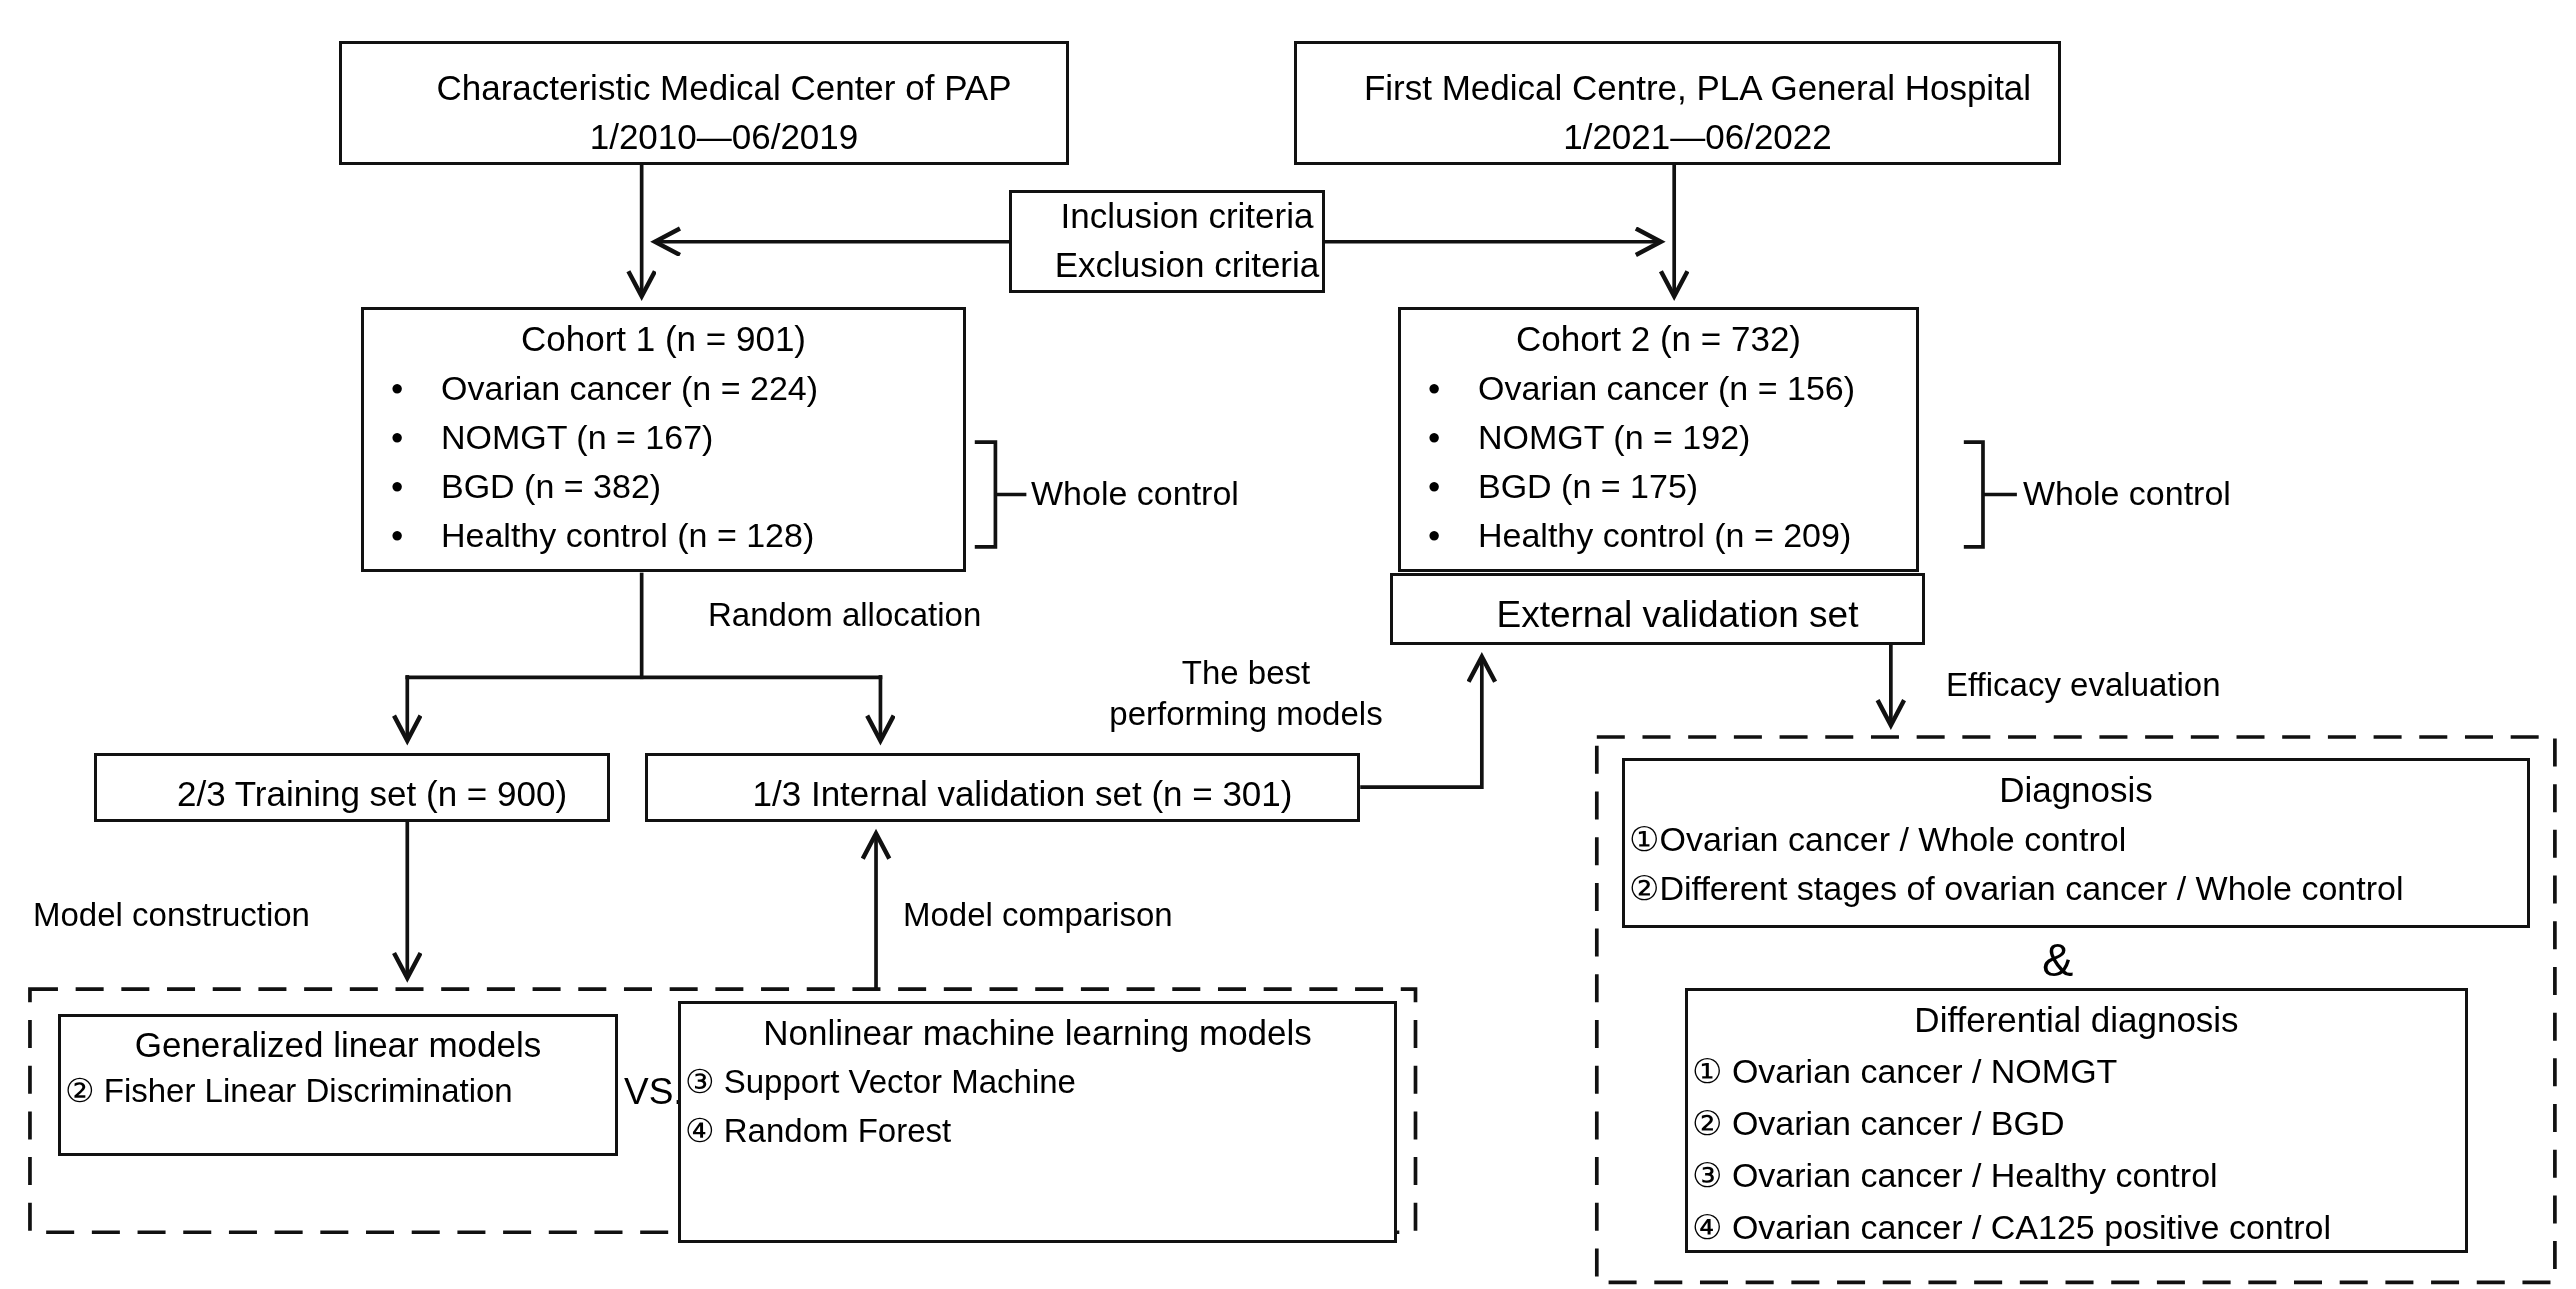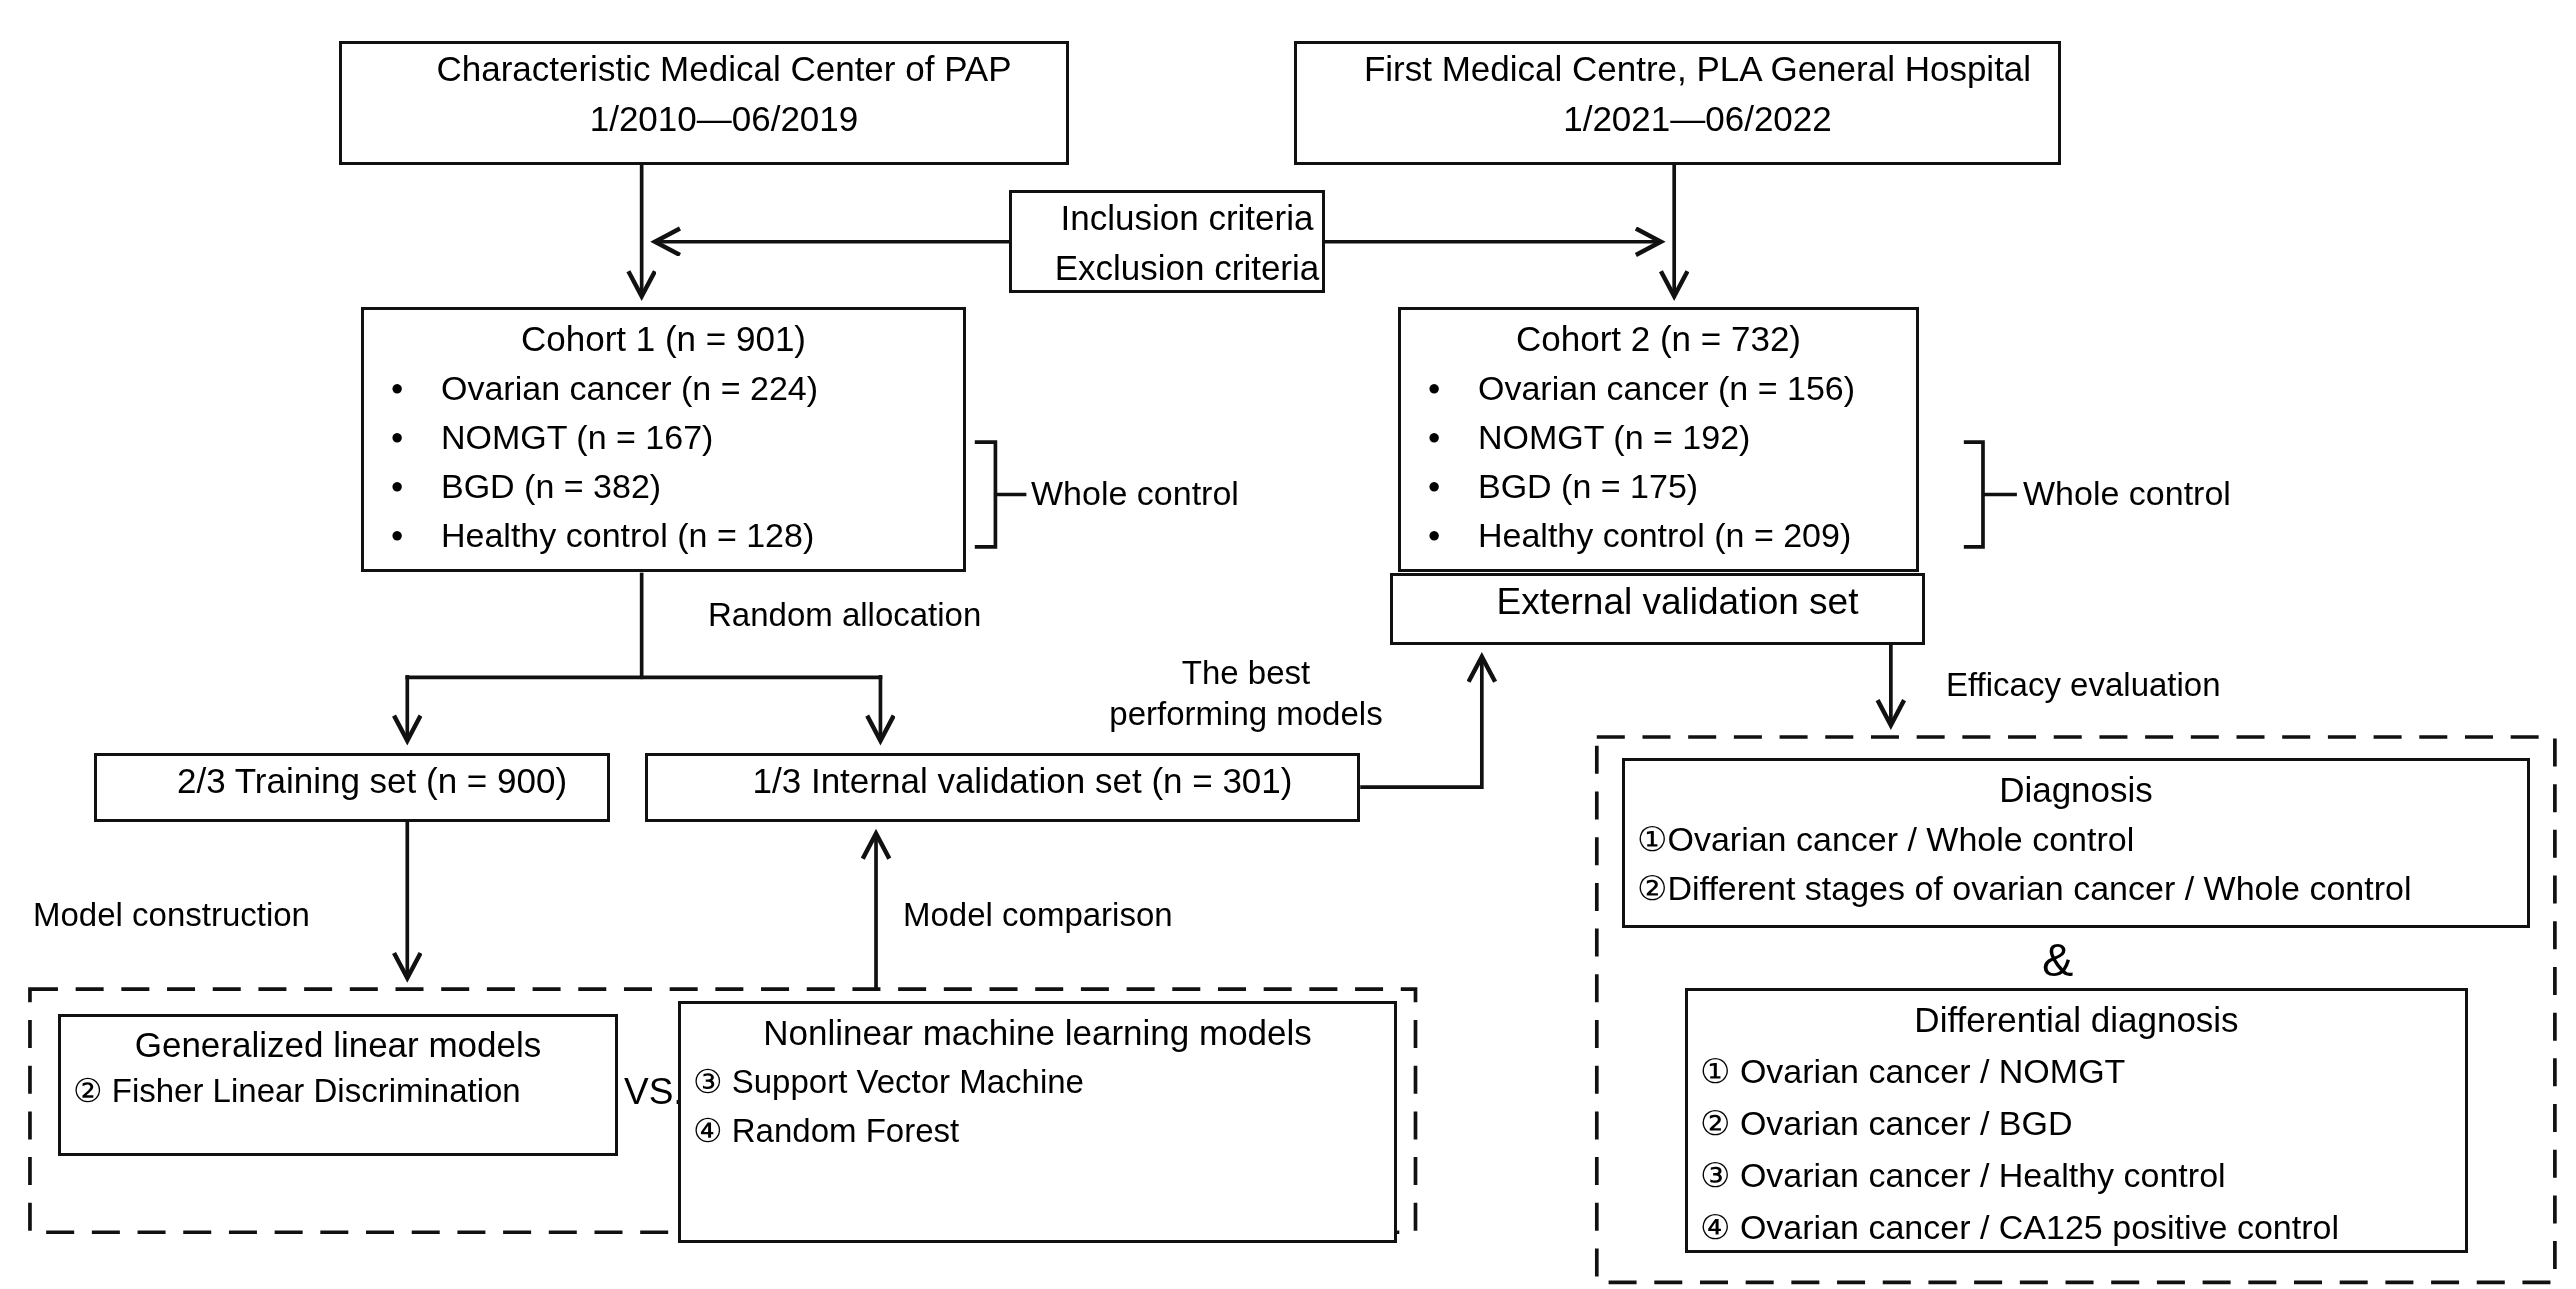--- a/index.html
+++ b/index.html
@@ -12,34 +12,34 @@
     overflow:hidden;
   }
   .box{
     position:absolute;
     background:#ffffff;
     border:3.7px solid #111111;
     box-sizing:border-box;
   }
   .center-lines{
     display:flex;flex-direction:column;
-    align-items:center;justify-content:flex-start;
+    align-items:center;justify-content:flex-end;
     text-align:center;
     font-size:35px;line-height:1.42;padding-left:40px;
   }
   .titled{padding-top:7.4px;}
   .titled .box-title{
     text-align:center;font-size:35px;line-height:44px;
   }
   ul.plain{list-style:none;margin:2.9px 0 0 0;padding:0;font-size:34px;}
   .cohort-list li{position:relative;padding-left:77px;line-height:49px;}
   .cohort-list li .bullet{
     position:absolute;left:26.5px;top:-1.5px;font-size:22px;
   }
-  .num-list li{padding-left:12px;line-height:49px;}
+  .num-list li{padding-left:4px;line-height:49px;}
   .label{position:absolute;font-size:33px;line-height:41px;white-space:nowrap;}
   .svg-layer{position:absolute;left:0;top:0;}
   .amp{position:absolute;font-size:47px;}
 </style>
 </head>
 <body>
 
 <div id="canvas">
 
   <svg class="svg-layer" width="2576" height="1289" viewBox="0 0 3494 1749">

